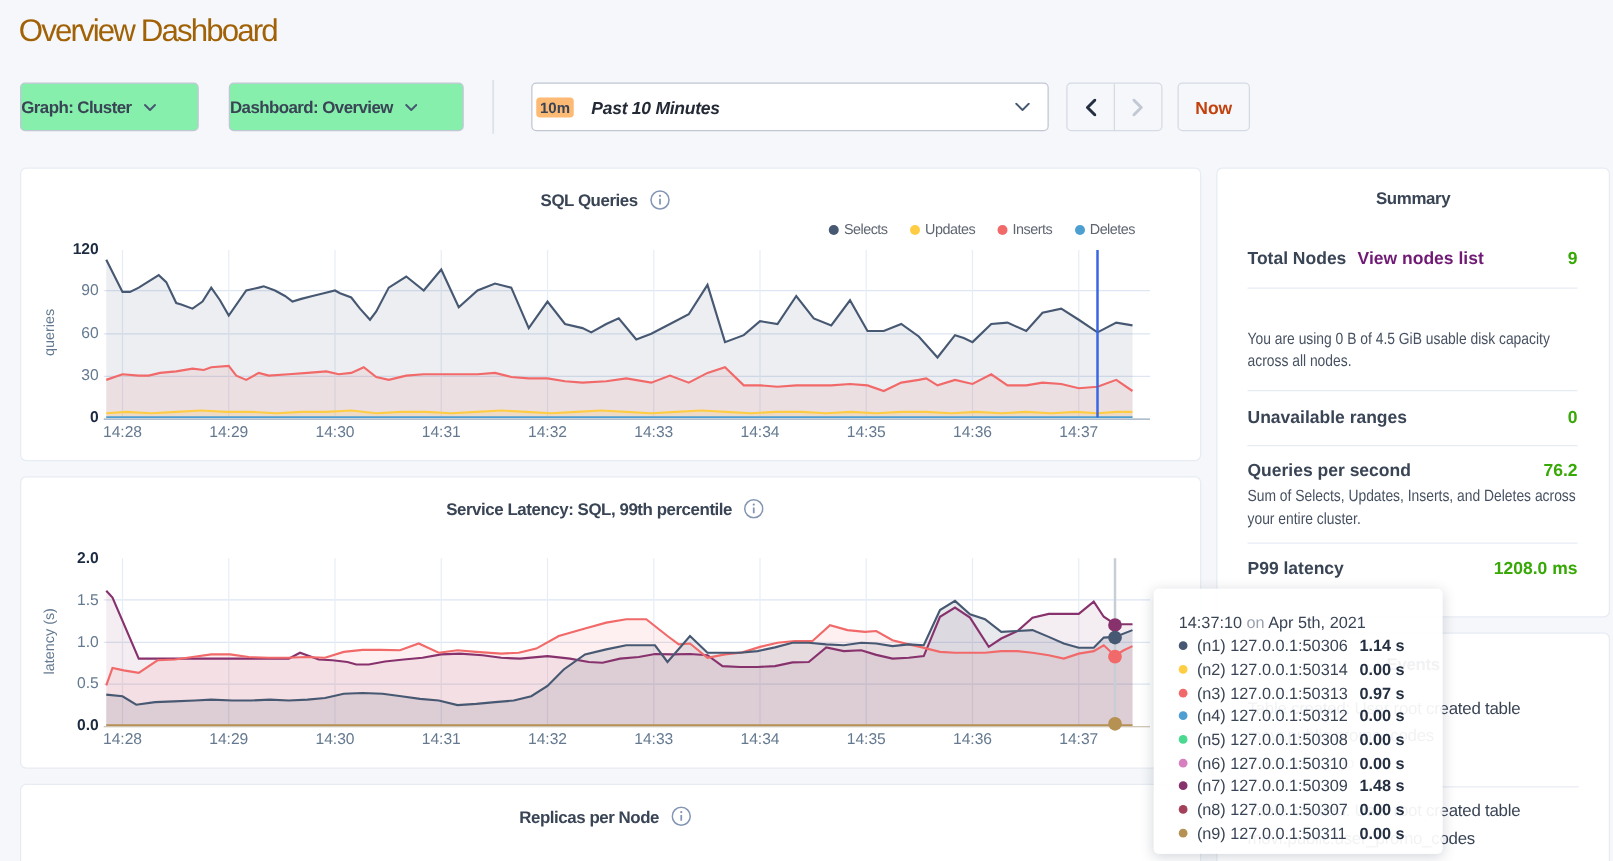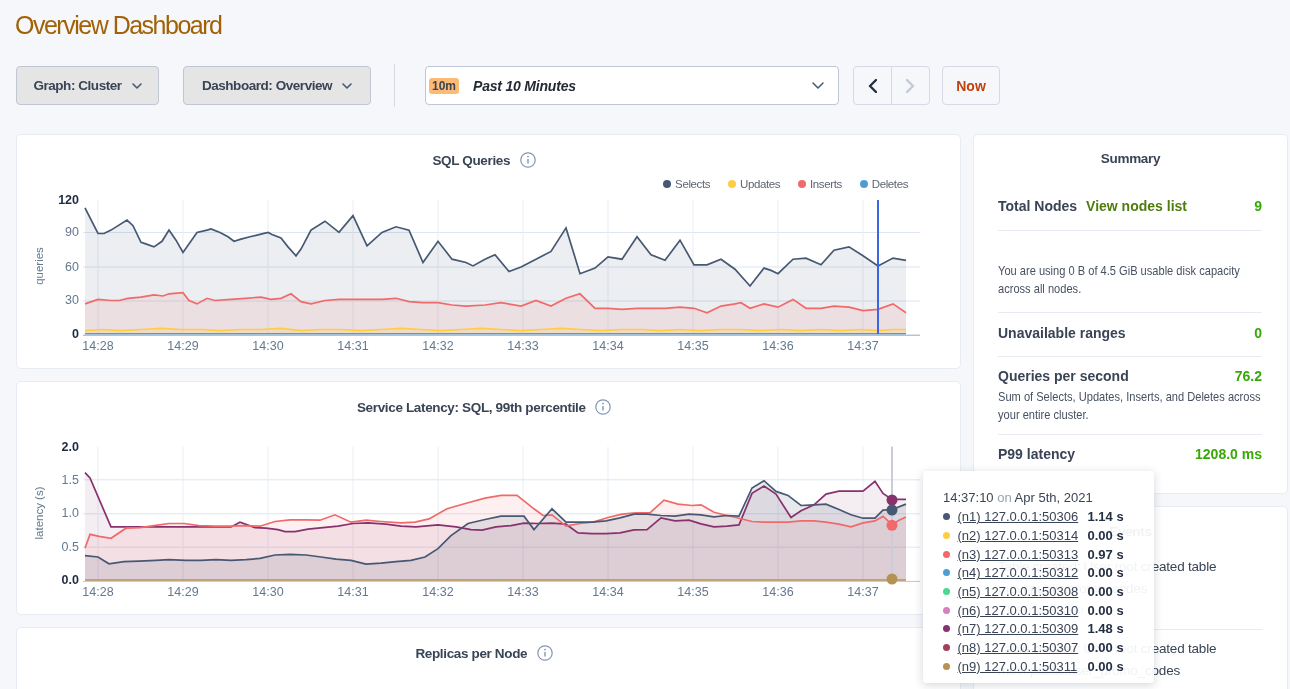--- a/index.html
+++ b/index.html
@@ -1,19 +1,19 @@
 <!DOCTYPE html>
 <html><head><meta charset="utf-8"><title>Overview Dashboard</title>
 <style>
 * { margin:0; padding:0; box-sizing:border-box; }
 html,body { width:1290px; height:689px; overflow:hidden; }
 body { font-family:"Liberation Sans",sans-serif; background:#f5f7fa; color:#394455; position:relative; }
 h1.pagetitle { position:absolute; left:15px; top:11px; font-size:25px; font-weight:400; color:#a16207; letter-spacing:-1.5px; }
-.dd { position:absolute; background:#e5e5e5; border:1px solid #c0c6d4; border-radius:4px; height:39px;
-  display:flex; align-items:center; justify-content:center; font-size:13.5px; letter-spacing:-0.45px; font-weight:700; color:#394455; gap:10px; }
+.dd { position:absolute; background:#86efac; border:1px solid #c0c6d4; border-radius:4px; height:39px;
+  display:flex; align-items:center; font-size:13.5px; letter-spacing:-0.45px; font-weight:700; color:#394455; gap:10px; }
 .vdiv { position:absolute; left:394px; top:64px; width:1px; height:43px; background:#d5dae4; }
 .timesel { position:absolute; left:425px; top:66px; width:414px; height:39px; background:#fff;
   border:1px solid #c0c6d4; border-radius:4px; display:flex; align-items:center; padding:0 14px 0 3px; }
 .badge10 { background:#fdba74; color:#394455; border-radius:3px; font-size:12px; font-weight:700; width:30px; height:16px; display:flex; align-items:center; justify-content:center; }
 .tstext { font-size:14px; font-weight:700; color:#242a35; letter-spacing:-0.2px; margin-left:14px; flex:1;font-style:italic; }
 .arrgrp { position:absolute; left:853px; top:66px; width:77px; height:39px; border:1px solid #d5dae4; border-radius:4px; display:flex; }
 .arrgrp .cell { flex:1; display:flex; align-items:center; justify-content:center; }
 .arrgrp .cell + .cell { border-left:1px solid #d5dae4; }
 .nowbtn { position:absolute; left:942px; top:66px; width:58px; height:39px; border:1px solid #d5dae4; border-radius:4px;
   display:flex; align-items:center; justify-content:center; font-size:14px; font-weight:700; color:#c2410c; }
@@ -28,34 +28,34 @@
 .ylab { font-size:12.5px; fill:#64798f; text-anchor:end; }
 .ylab.bold { font-weight:700; fill:#1c2b41; }
 .xlab { font-size:12.5px; fill:#64798f; text-anchor:middle; }
 .axis-title { font-size:11.5px; fill:#64798f; text-anchor:middle; }
 
 .sum-title { position:absolute; width:100%; text-align:center; top:16px; font-size:13.5px; letter-spacing:-0.3px; font-weight:700; color:#394455; }
 .srow { position:absolute; left:24px; right:25px; font-size:14px; font-weight:700; color:#394455; }
 .srow .val { position:absolute; right:0; top:0; color:#37a806; }
 .sdesc { position:absolute; left:24px; width:340px; white-space:nowrap; font-size:13px; color:#475161; line-height:18.5px; font-weight:400; transform:scaleX(0.853); transform-origin:left top; }
 .sdiv { position:absolute; left:24px; right:25px; height:1px; background:#e7ecf3; }
-.slink { color:#4d7c0f; margin-left:9px; }
+.slink { color:#701a75; margin-left:9px; }
 
 .ev-title { position:absolute; width:100%; text-align:center; top:17px; font-size:13.5px; letter-spacing:-0.3px; font-weight:700; color:#394455; }
 .evmsg { position:absolute; left:24px; right:20px; font-size:13.5px; letter-spacing:-0.2px; color:#394455; line-height:22px; }
 .evtime { position:absolute; left:24px; font-size:12.5px; color:#8a92a1; }
 .evdiv { position:absolute; left:24px; right:24px; height:1px; background:#e7ecf3; }
 
 .tooltip { position:absolute; left:923px; top:471px; width:231px; height:212px; background:rgba(255,255,255,0.93);
   border-radius:4px; box-shadow:0 2px 10px rgba(60,70,90,0.22); padding:19px 10px 10px 20px; z-index:50; }
 .thead { font-size:13px; color:#394455; margin-bottom:2.5px; }
 .thead .on { color:#9aa1ad; }
 .trow { display:flex; align-items:center; height:18.7px; font-size:13px; color:#394455; }
 .tdot { width:7px; height:7px; border-radius:50%; margin-right:7.5px; flex:none; }
-.tname { width:130px;text-decoration:underline; }
+.tname { width:130px; }
 .tval { font-weight:700; color:#242f42; }
 </style></head>
 <body>
 <h1 class="pagetitle">Overview Dashboard</h1>
 
 <div class="dd" style="left:16px; top:66px; width:143px;">Graph: Cluster <svg width="10" height="6" viewBox="0 0 10 6" class="chev">
       <path d="M1 1 L5 5 L9 1" fill="none" stroke="#475872" stroke-width="1.6" stroke-linecap="round" stroke-linejoin="round"></path>
     </svg></div>
 <div class="dd" style="left:183px; top:66px; width:188px;">Dashboard: Overview <svg width="10" height="6" viewBox="0 0 10 6" class="chev">
       <path d="M1 1 L5 5 L9 1" fill="none" stroke="#475872" stroke-width="1.6" stroke-linecap="round" stroke-linejoin="round"></path>

